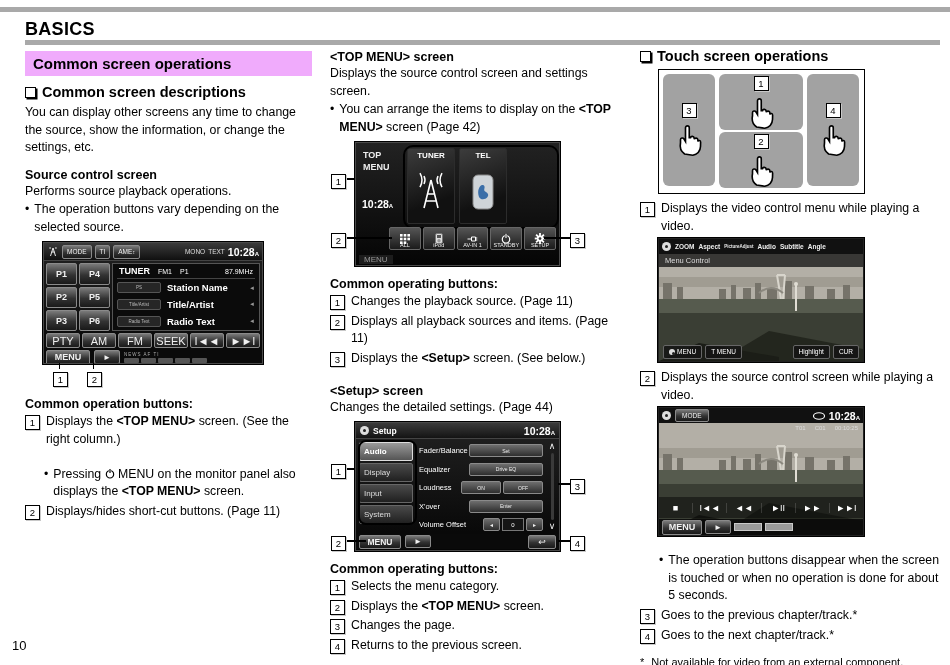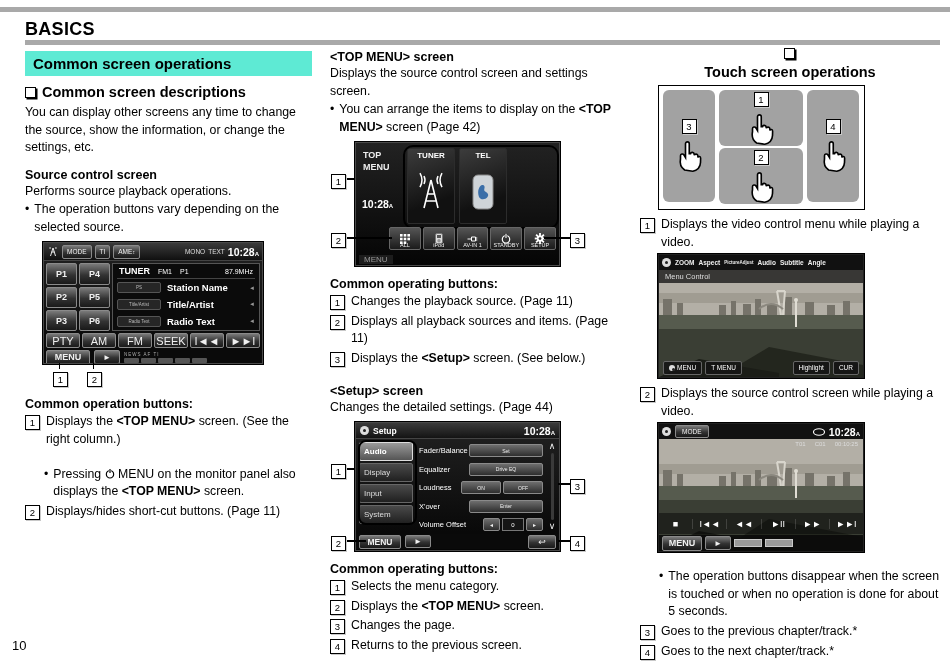--- a/index.html
+++ b/index.html
@@ -9,21 +9,21 @@
   .top-gray-bar{position:absolute;left:0;top:7px;width:950px;height:5px;background:#a9a9a9;}
   .basics-title{position:absolute;left:25px;top:19px;font-size:18px;font-weight:bold;letter-spacing:.3px;}
   .basics-rule{position:absolute;left:25px;top:40px;width:915px;height:5px;background:#a9a9a9;}
   .page-number{position:absolute;left:12px;top:638px;font-size:13px;}
   
   .col{position:absolute;top:48px;}
   .col-left{left:25px;width:287px;}
   .col-mid{left:330px;width:292px;}
   .col-right{left:640px;width:300px;}
   
-  .band{background:#5eead4;font-size:15px;font-weight:bold;padding:4px 8px;margin-top:3px;}
+  .band{background:#f0abfc;font-size:15px;font-weight:bold;padding:4px 8px;margin-top:3px;}
   .h3{font-size:14.5px;font-weight:bold;margin-top:8px;display:flex;align-items:center;gap:5px;}
   .sq{width:9px;height:9px;border:1.7px solid #000;box-shadow:1.5px 1.5px 0 #000;flex:0 0 auto;margin-right:1px;}
   .p{font-size:12.3px;line-height:1.43;margin-top:4px;}
   .h4{font-size:12.5px;font-weight:bold;margin-top:11px;}
   .bullet{display:flex;gap:5px;font-size:12.3px;line-height:1.43;margin-top:1px;}
   .bullet::before{content:"•";flex:0 0 auto;}
   .numitem{display:flex;gap:6px;font-size:12.3px;line-height:1.43;margin-top:2px;}
   .numbox{flex:0 0 auto;width:13px;height:13px;border:1px solid #000;background:#fff;font-size:9.5px;
           text-align:center;line-height:13px;margin-top:2px;box-shadow:1px 1px 0 #c8c8c8;}
   .itext{flex:1;}
@@ -465,21 +465,21 @@
       <span class="numbox">3</span>
       <span class="itext">Changes the page.</span>
     </div>
     <div class="numitem">
       <span class="numbox">4</span>
       <span class="itext">Returns to the previous screen.</span>
     </div>
   </div>
 
   <div class="col col-right">
-    <div class="h3" style="margin-top:0;flex-direction:column;">
+    <div class="h3" style="margin-top:0;">
       <span class="sq"></span>
       <span>Touch screen operations</span>
     </div>
 
     <div class="touch">
       <div class="zone" style="left:4px;top:4px;width:52px;height:112px;">
         <span class="numbox">3</span>
         <svg class="hand" viewBox="0 0 24 28">
             <path d="M8.5 26 C5.5 24 4.5 20.5 5.2 17 L5.2 14.6 C5.2 13 7.2 12.8 8 14 L9.2 16 L9.2 5 C9.2 3 12.2 3 12.2 5 L12.2 13 L13.2 13 C13.4 11.4 16 11.5 16.1 13.2 L16.2 14.2 C16.6 12.8 19 13 19.1 14.6 L19.1 16 C19.5 14.8 21.3 15 21.3 16.6 L21.2 20 C21 24 18.5 26.2 15 27 Z" fill="#fff" stroke="#000" stroke-width="1.3"></path>
           </svg>

